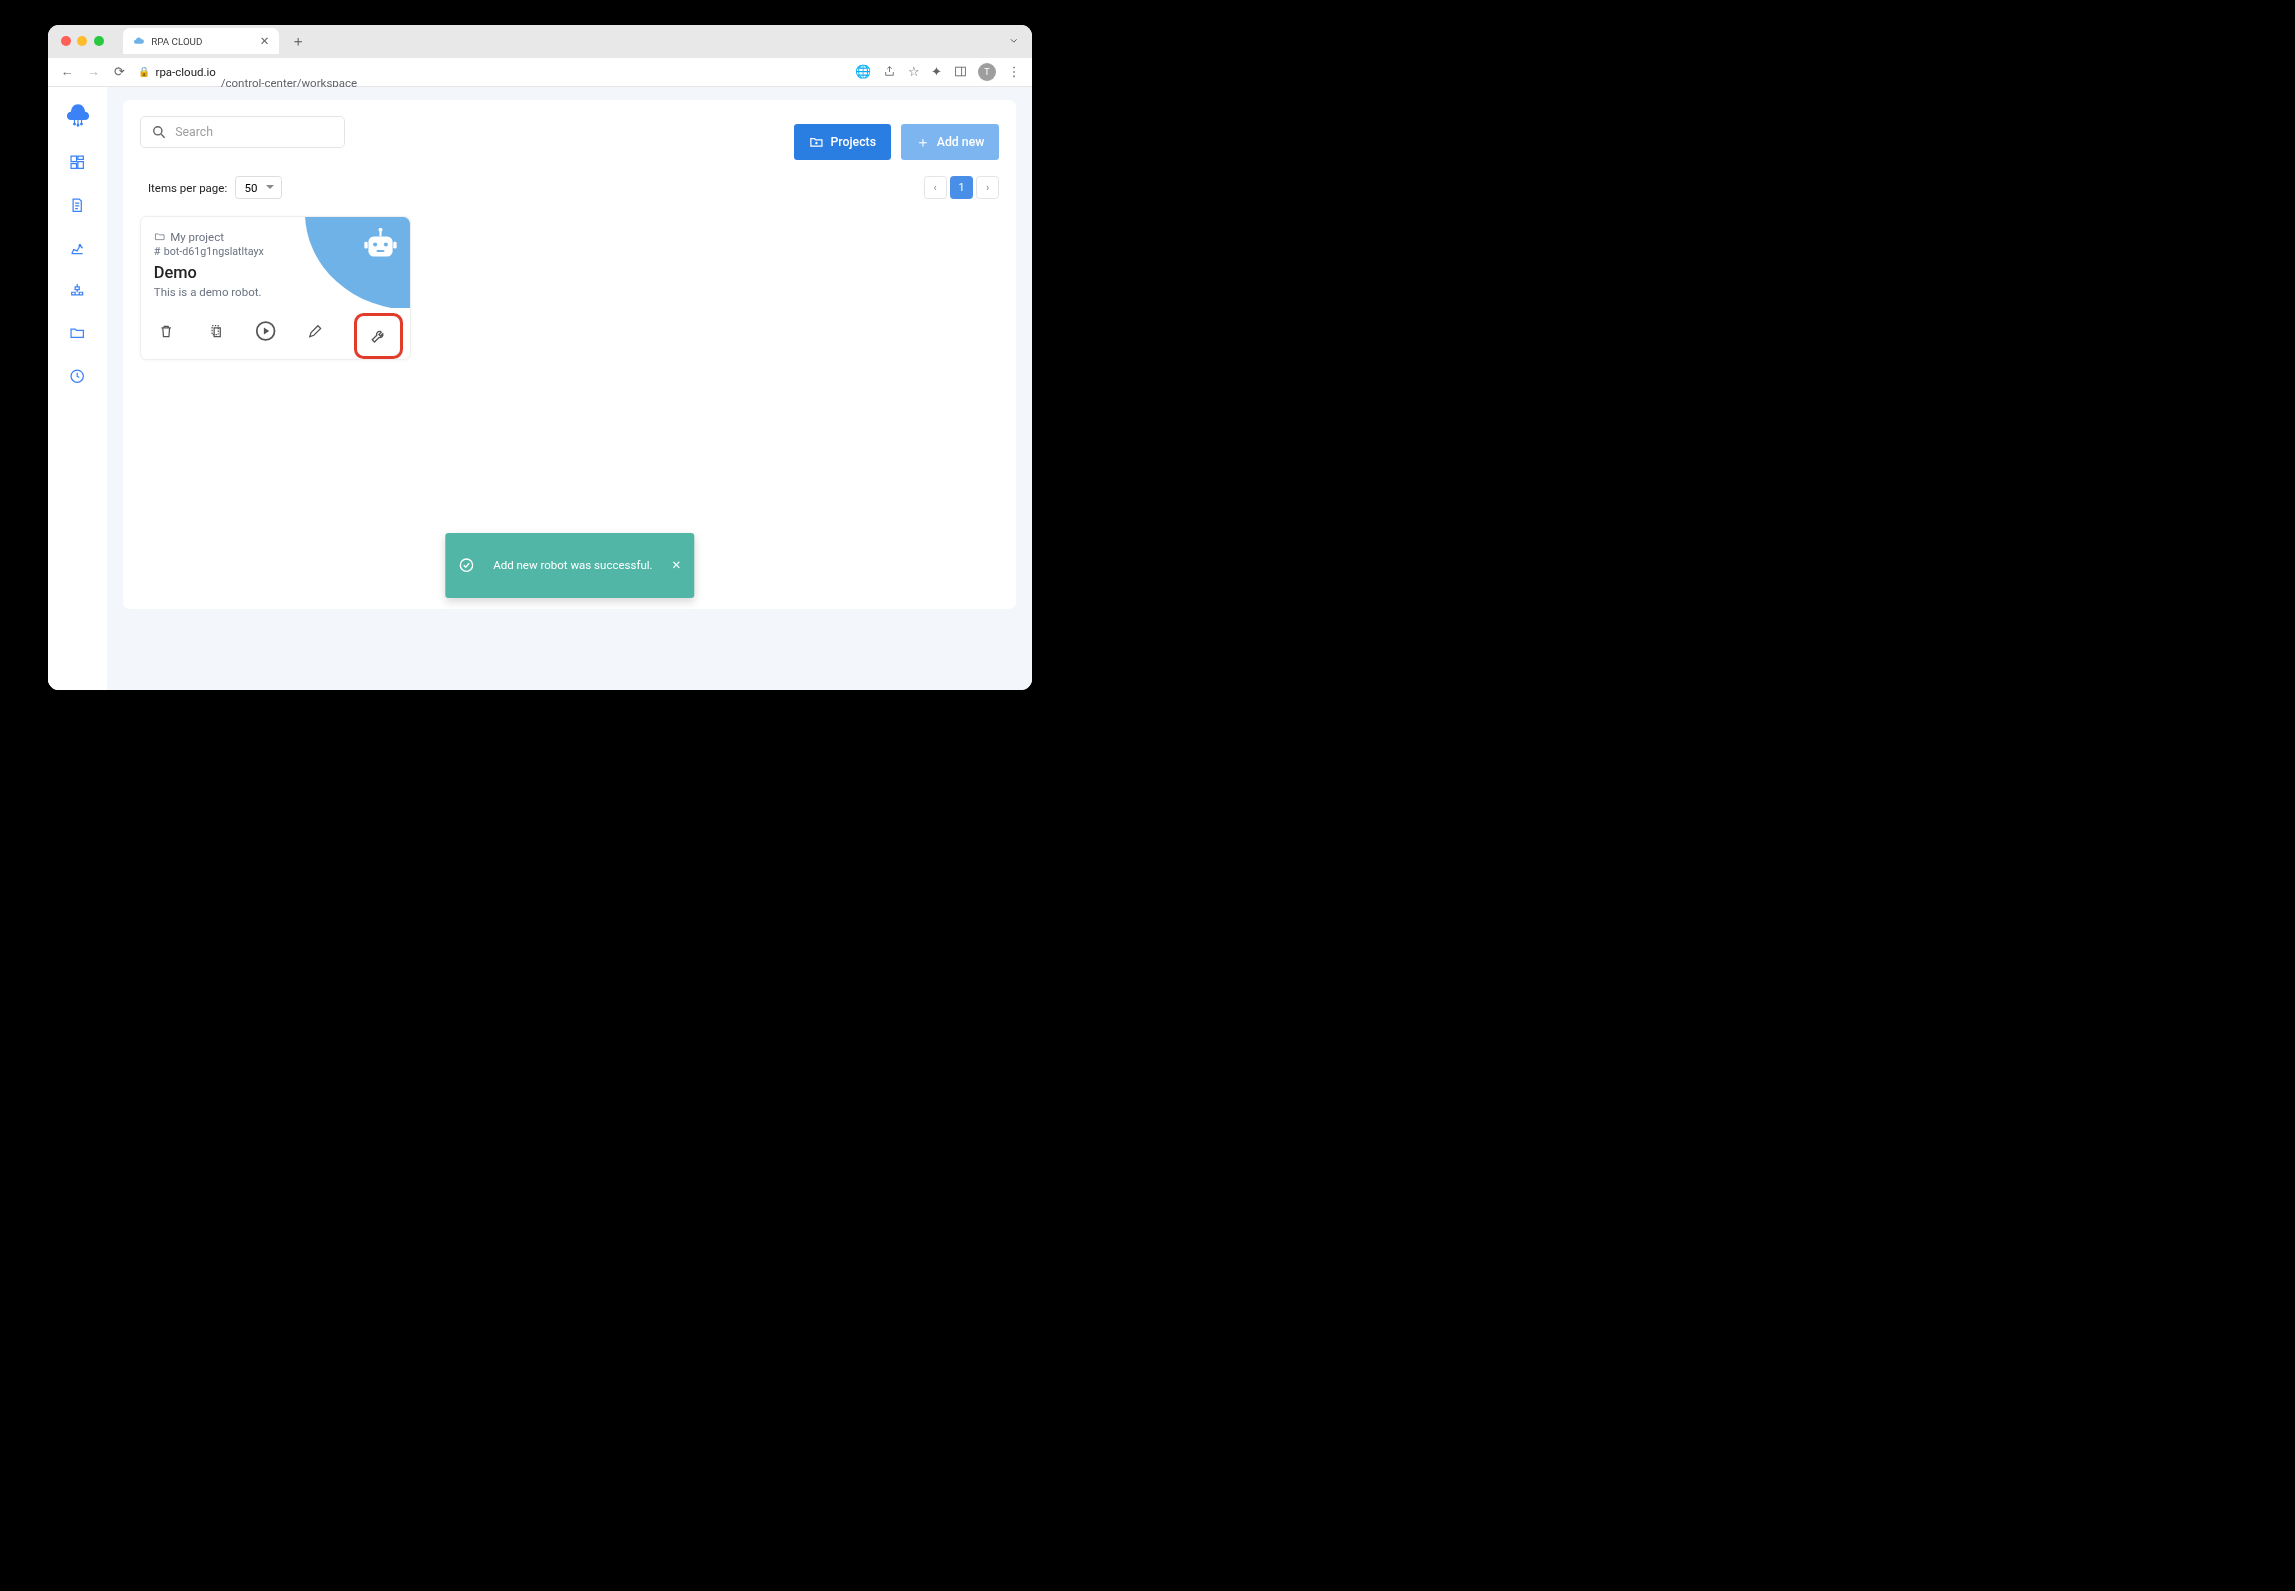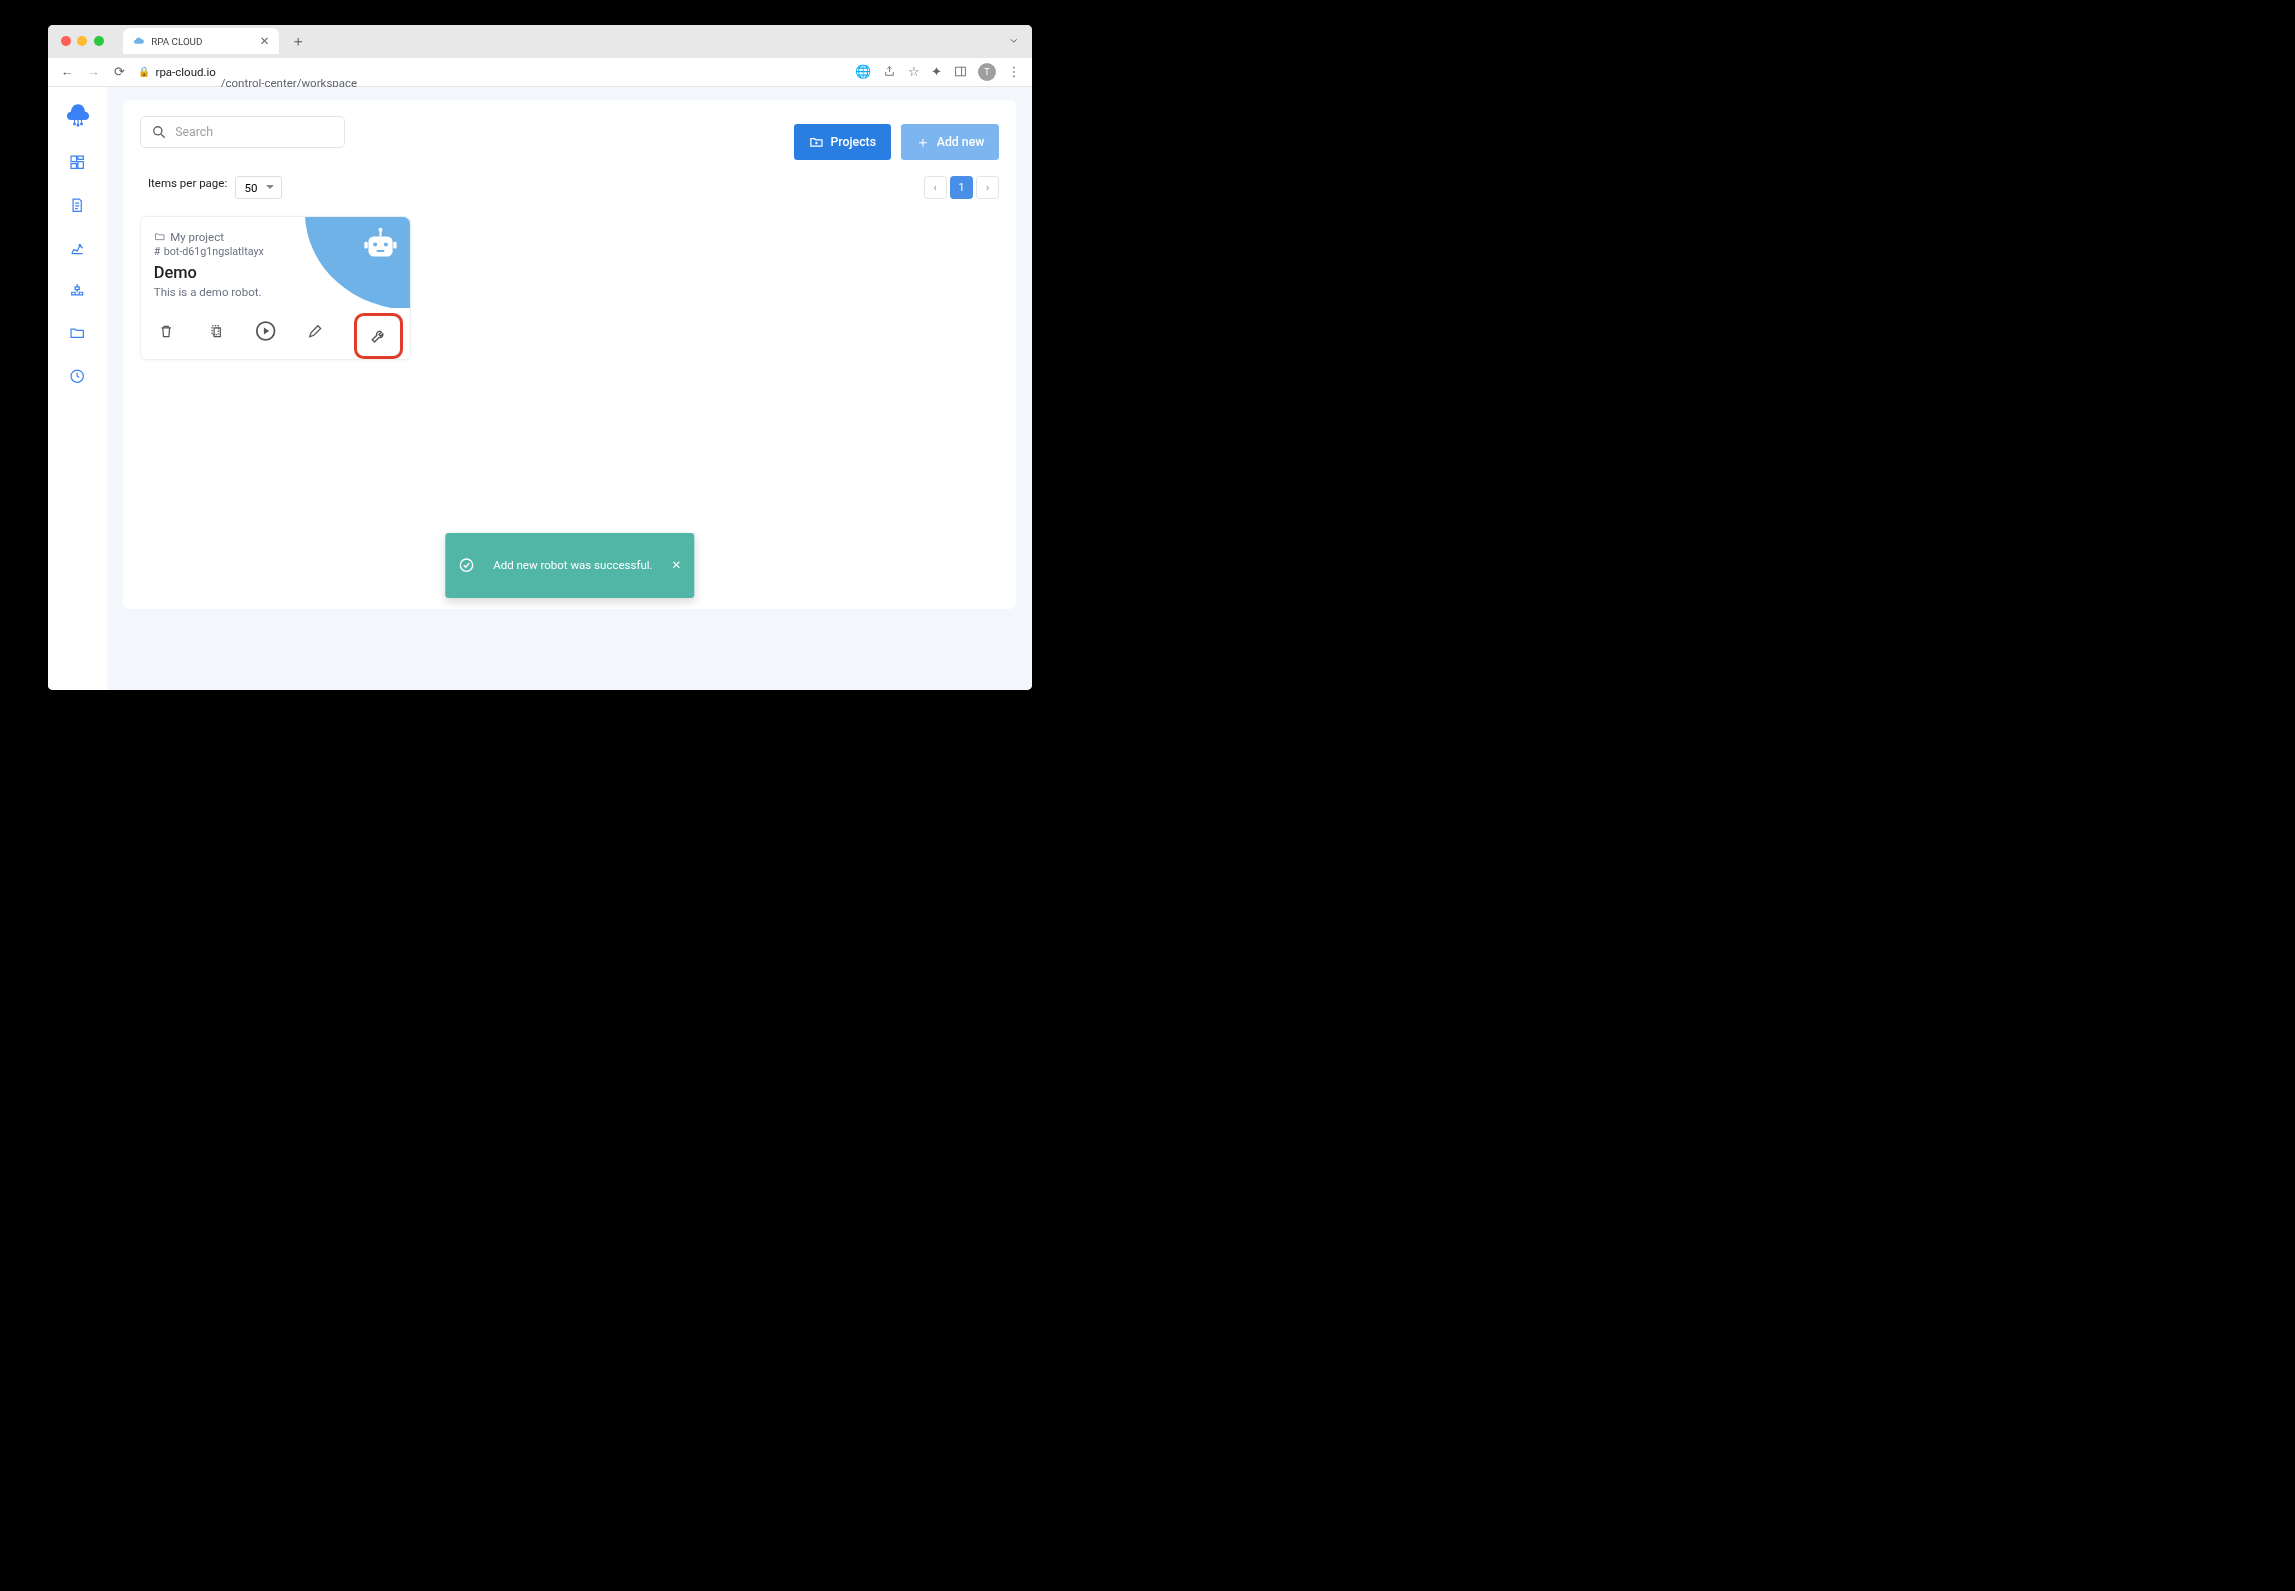--- a/index.html
+++ b/index.html
@@ -1,17 +1,17 @@
 <!DOCTYPE html>
 <html style="font-size:13px"><head>
 <meta charset="utf-8">
 <style>
 * { margin:0; padding:0; box-sizing:border-box; font-family:-apple-system,BlinkMacSystemFont,"Segoe UI",Roboto,sans-serif; }
 body { background:#000; width:1080px; height:749px; position:relative; }
-.window { position:absolute; left:48px; top:24.6px; width:984px; height:665px; background:#f2f2f2; border-radius:5px; overflow:hidden; box-shadow:0 16.4px 49px rgba(0,0,0,.5); display:flex; flex-direction:column; }
+.window { position:absolute; left:48px; top:24.6px; width:984px; height:665px; background:#f2f2f2; border-radius:11px; overflow:hidden; box-shadow:0 16.4px 49px rgba(0,0,0,.5); display:flex; flex-direction:column; }
 .tabbar { height:33px; background:#e8e8e8; display:flex; align-items:center; padding:0 13px; position:relative; }
 .traffic { display:flex; gap:6.6px; }
 .dot { width:9.8px; height:9.8px; border-radius:50%; }
 .red{background:#ff5f57}.yellow{background:#febc2e}.green{background:#28c840}
 .tab { margin-left:19.7px; background:#fff; height:26px; border-radius:6.6px 6.6px 0 0; display:flex; align-items:center; padding:0 9.8px; gap:6.6px; font-size:9.8px; color:#444; min-width:156px; }
 .tab-close { color:#666; font-size:11.5px; cursor:pointer; margin-left:auto; }
 .tab-new { margin-left:11.5px; color:#555; font-size:14.8px; cursor:pointer; }
 .tabbar-chev { position:absolute; right:13px; color:#555; }
 .addrbar { height:29.5px; background:#fff; display:flex; align-items:center; padding:0 11.5px; gap:11.5px; border-bottom:0.8px solid #e5e5e5; }
 .addrbar .nav-btn { color:#5f6368; width:14.8px; text-align:center; cursor:pointer; }
@@ -37,21 +37,21 @@
 .panel { background:#fff; border-radius:6.6px; padding:16.4px; min-height:509px; position:relative; }
 .toolbar { display:flex; align-items:flex-start; gap:9.8px; }
 .search-box { display:flex; align-items:center; gap:8.2px; border:0.8px solid #e4e4e4; border-radius:4.9px; padding:6.6px 9.8px; width:205px; }
 .search-box svg { width:16.4px; height:16.4px; color:#5f6368; }
 .search-box input { border:none; outline:none; font-size:12.3px; flex:1; color:#333; }
 .search-box input::placeholder { color:#9e9e9e; }
 .toolbar-btns { margin-left:auto; display:flex; gap:9.8px;margin-top:8px; }
 .btn { border:none; border-radius:3.3px; padding:8.2px 14.8px; font-size:12.3px; font-weight:500; color:#fff; display:flex; align-items:center; gap:6.6px; cursor:pointer; }
 .btn-projects { background:#2a7de1; }
 .btn-addnew { background:#7db5f0; }
-.listctrl { display:flex; align-items:flex-start; margin:16.4px 0 16.4px 8.2px; gap:8.2px; }
+.listctrl { display:flex; align-items:center; margin:16.4px 0 16.4px 8.2px; gap:8.2px; }
 .ipp-label { font-size:11.5px; color:#222; }
 .select { border:0.8px solid #ddd; border-radius:3.3px; padding:3.3px 23px 3.3px 8.2px; font-size:11.5px; position:relative; cursor:pointer; }
 .select::after { content:""; position:absolute; right:6.6px; top:7.4px; border:4.1px solid transparent; border-top-color:#888; }
 .pager { margin-left:auto; display:flex; gap:3.3px; }
 .pg { width:23px; height:23px; border:0.8px solid #e4e4e4; border-radius:3.3px; display:flex; align-items:center; justify-content:center; color:#888; font-size:10.7px; cursor:pointer; }
 .pg.active { background:#4a8fe7; color:#fff; border-color:#4a8fe7; }
 .card { width:271px; border:0.8px solid #eee; border-radius:6.6px; box-shadow:0 0.8px 3.3px rgba(0,0,0,.04); position:relative; overflow:visible; }
 .card-top { position:relative; padding:13px 13px 8.2px; overflow:hidden; border-radius:6.6px 6.6px 0 0; }
 .card-blob { position:absolute; right:-3.3px; top:-3.3px; width:108px; height:97px; background:#6fb2e8; border-bottom-left-radius:100%; display:flex; align-items:flex-start; justify-content:flex-end; padding:9.8px 11.5px 0 0; }
 .robot-icon { width:43px; height:43px; }

